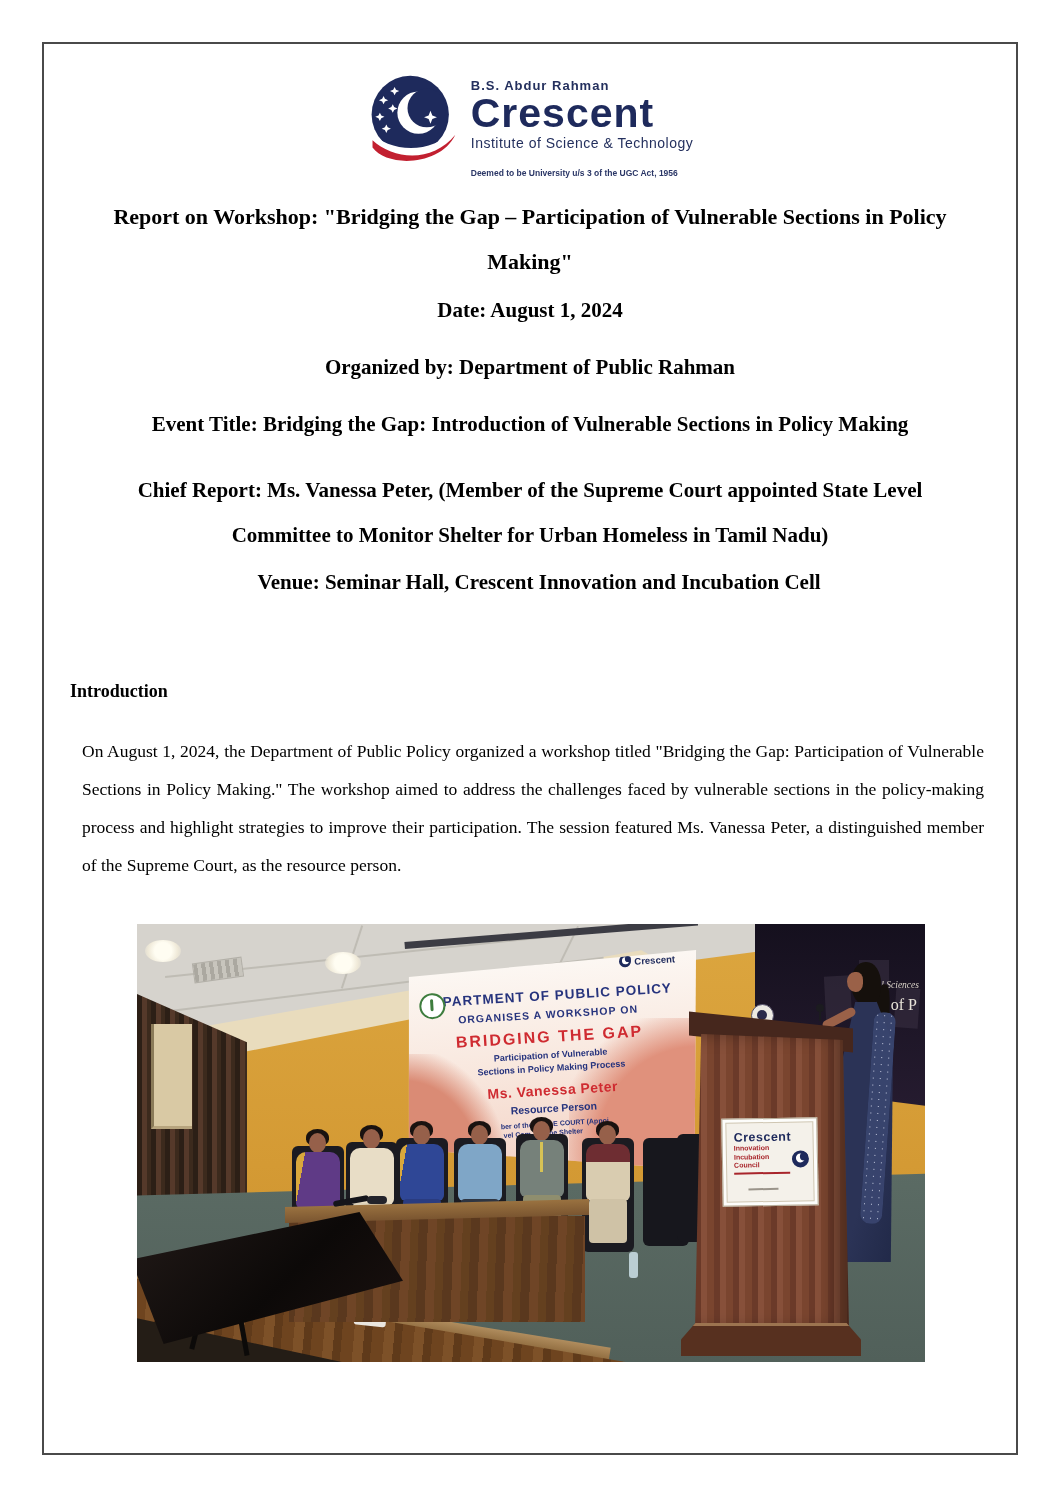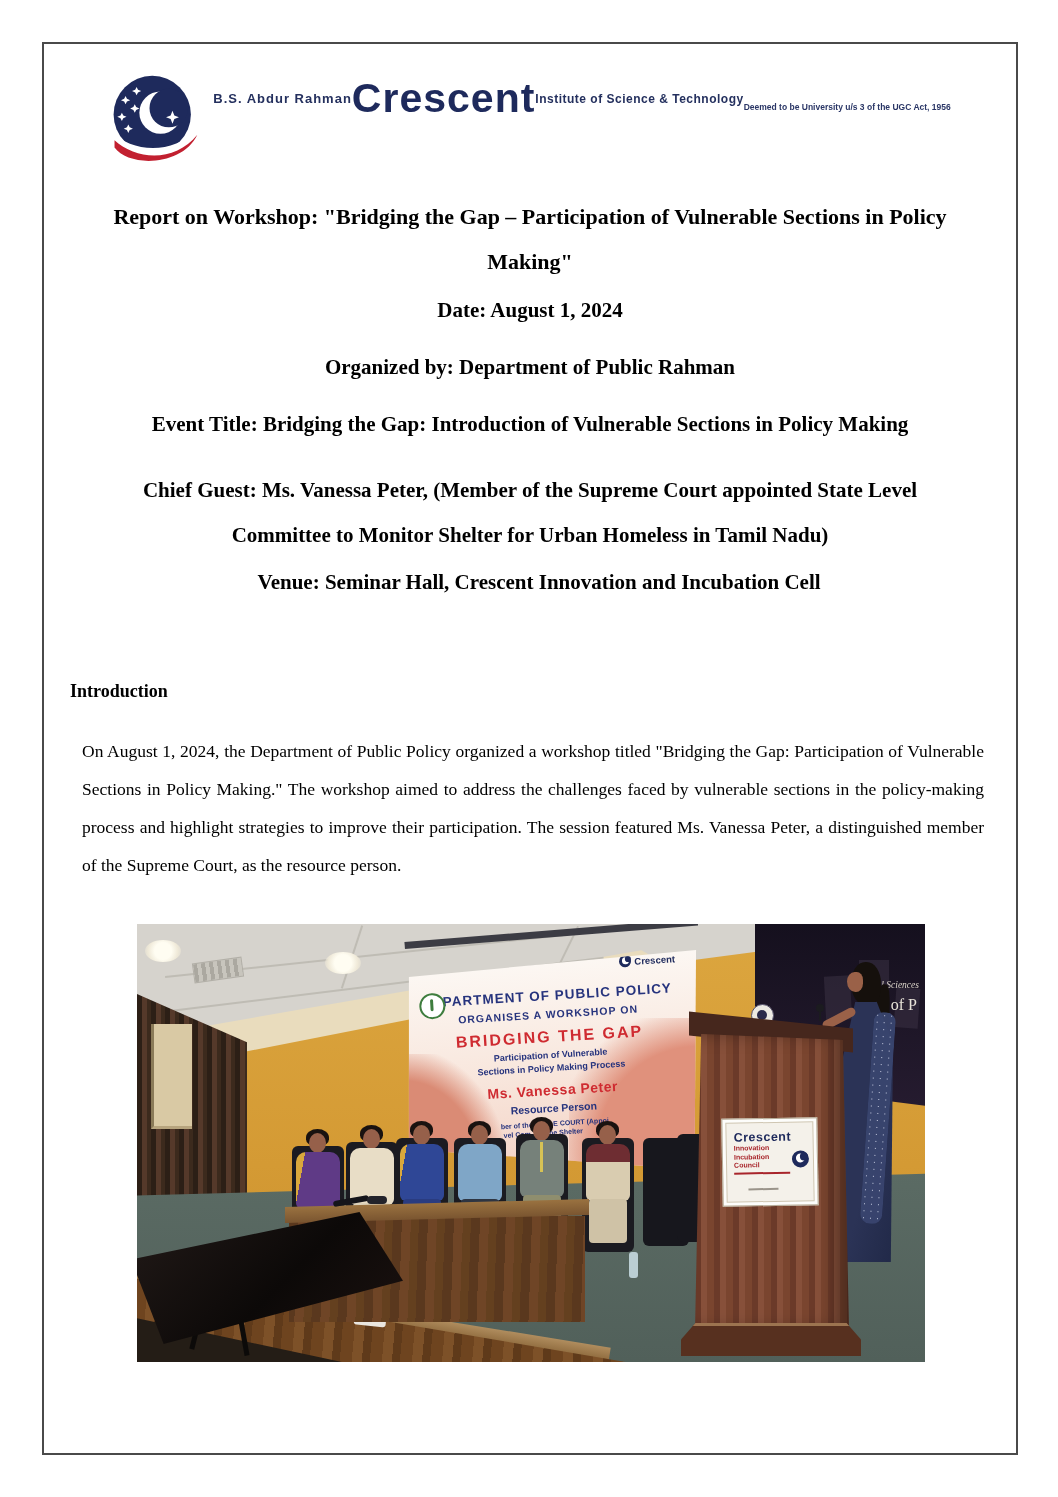--- a/index.html
+++ b/index.html
@@ -2,24 +2,24 @@
 <html><head>
 <meta charset="utf-8">
 <style>
   html,body{margin:0;padding:0;background:#ffffff;}
   .page{position:relative;width:1058px;height:1497px;background:#ffffff;font-family:"Liberation Serif",serif;overflow:hidden;}
   .frame{position:absolute;left:42px;top:42px;width:972px;height:1409px;border:2px solid #4a4a4a;background:#ffffff;}
 
   
   .logo-block{position:absolute;left:0;top:30px;width:100%;display:flex;justify-content:center;align-items:flex-start;gap:12px;}
   .logo-emblem{width:92px;height:92px;flex:0 0 auto;}
-  .logo-text{display:flex;align-items:center;font-family:"Liberation Sans",sans-serif;color:#1e2a5c;padding-top:4px;}
+  .logo-text{display:flex;flex-direction:column;align-items:flex-start;font-family:"Liberation Sans",sans-serif;color:#1e2a5c;padding-top:4px;}
   .logo-pre{font-size:13px;font-weight:bold;letter-spacing:1px;color:#24305e;}
   .logo-name{font-size:41px;font-weight:bold;letter-spacing:1px;line-height:40px;color:#1e2a5c;}
-  .logo-sub{font-size:12px;font-weight:bold;letter-spacing:.5px;color:#24305e;margin-top:2px;}
+  .logo-sub{font-size:14px;font-weight:normal;letter-spacing:.5px;color:#24305e;margin-top:2px;}
   .logo-tag{font-size:8.5px;font-weight:bold;color:#2a3666;margin-top:17px;}
 
   
   .h-center{position:absolute;left:0;width:100%;text-align:center;font-weight:bold;color:#000;}
   .doc-title{top:150px;font-size:22px;line-height:45px;padding:0 60px;box-sizing:border-box;}
   .h-date{top:254px;font-size:21px;}
   .h-org{top:311px;font-size:21px;}
   .h-event{top:368px;font-size:21px;}
   .h-chief{top:424px;font-size:21px;line-height:45px;padding:0 55px;box-sizing:border-box;}
   .h-venue{top:526px;font-size:21px;margin-left:9px;}
@@ -171,21 +171,21 @@
         <div class="logo-name">Crescent</div>
         <div class="logo-sub">Institute of Science &amp; Technology</div>
         <div class="logo-tag">Deemed to be University u/s 3 of the UGC Act, 1956</div>
       </div>
     </div>
 
     <div class="h-center doc-title">Report on Workshop: "Bridging the Gap – Participation of Vulnerable Sections in Policy Making"</div>
     <div class="h-center h-date">Date: August 1, 2024</div>
     <div class="h-center h-org">Organized by: Department of Public Rahman</div>
     <div class="h-center h-event">Event Title: Bridging the Gap: Introduction of Vulnerable Sections in Policy Making</div>
-    <div class="h-center h-chief">Chief Guest: Ms. Vanessa Peter, (Member of the Supreme Court appointed State Level Committee to Monitor Shelter for Urban Homeless in Tamil Nadu)</div>
+    <div class="h-center h-chief">Chief Report: Ms. Vanessa Peter, (Member of the Supreme Court appointed State Level Committee to Monitor Shelter for Urban Homeless in Tamil Nadu)</div>
     <div class="h-center h-venue">Venue: Seminar Hall, Crescent Innovation and Incubation Cell</div>
 
     <div class="intro-h">Introduction</div>
     <div class="intro-p">On August 1, 2024, the Department of Public Policy organized a workshop titled "Bridging the Gap: Participation of Vulnerable Sections in Policy Making." The workshop aimed to address the challenges faced by vulnerable sections in the policy-making process and highlight strategies to improve their participation. The session featured Ms. Vanessa Peter, a distinguished member of the Supreme Court, as the resource person.</div>
 
     <div class="photo">
       <div class="abs ceiling"></div>
       <div class="abs groove g1"></div>
       <div class="abs groove g2"></div>
       <div class="abs groove g3"></div>

